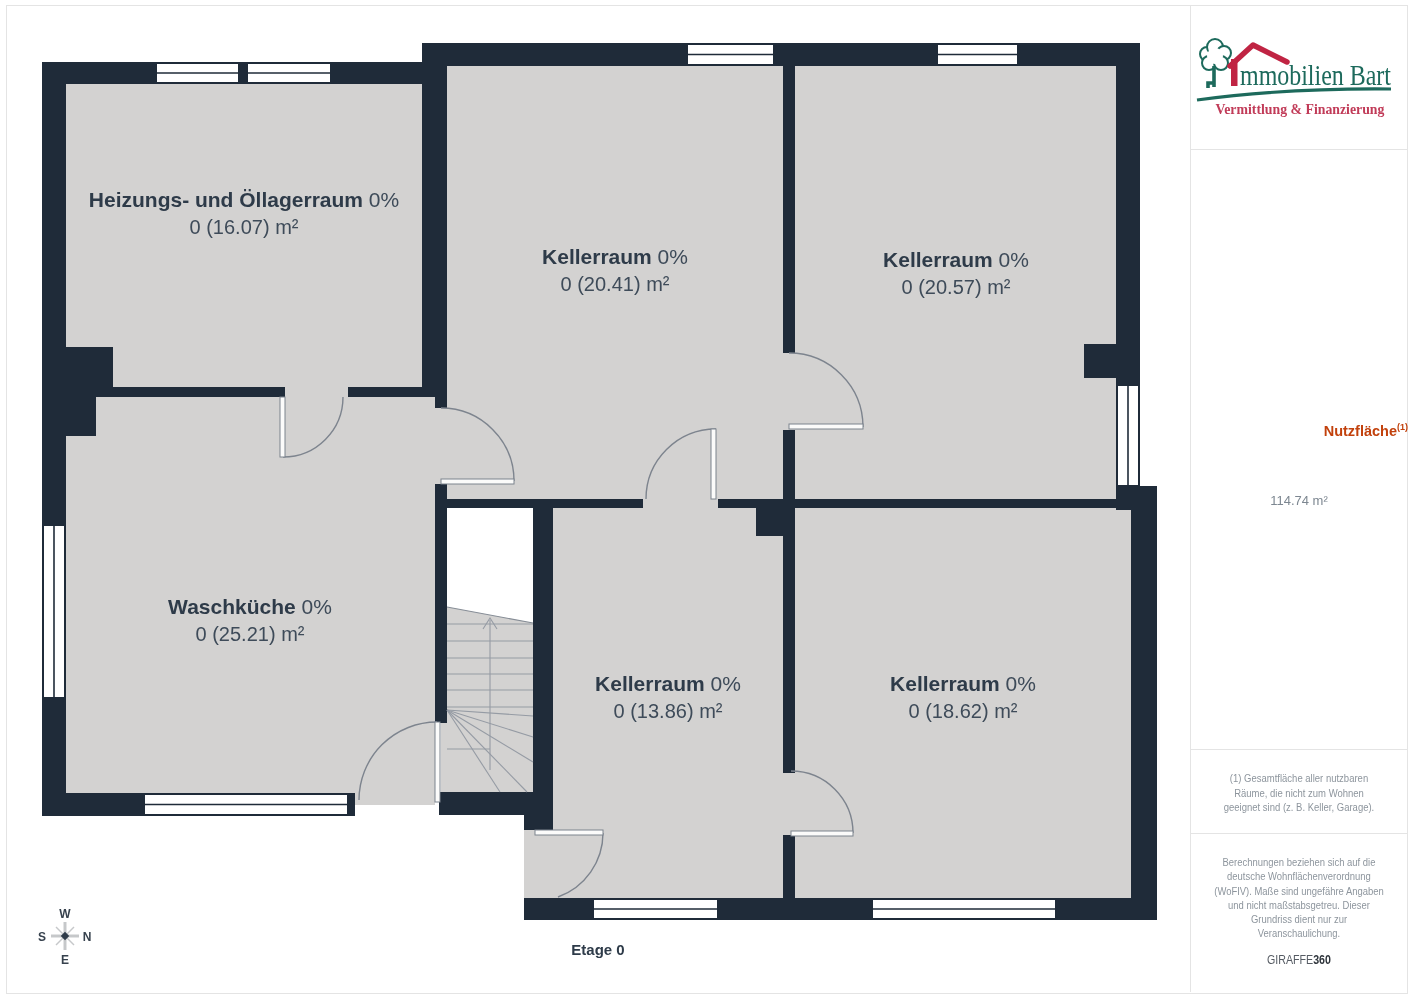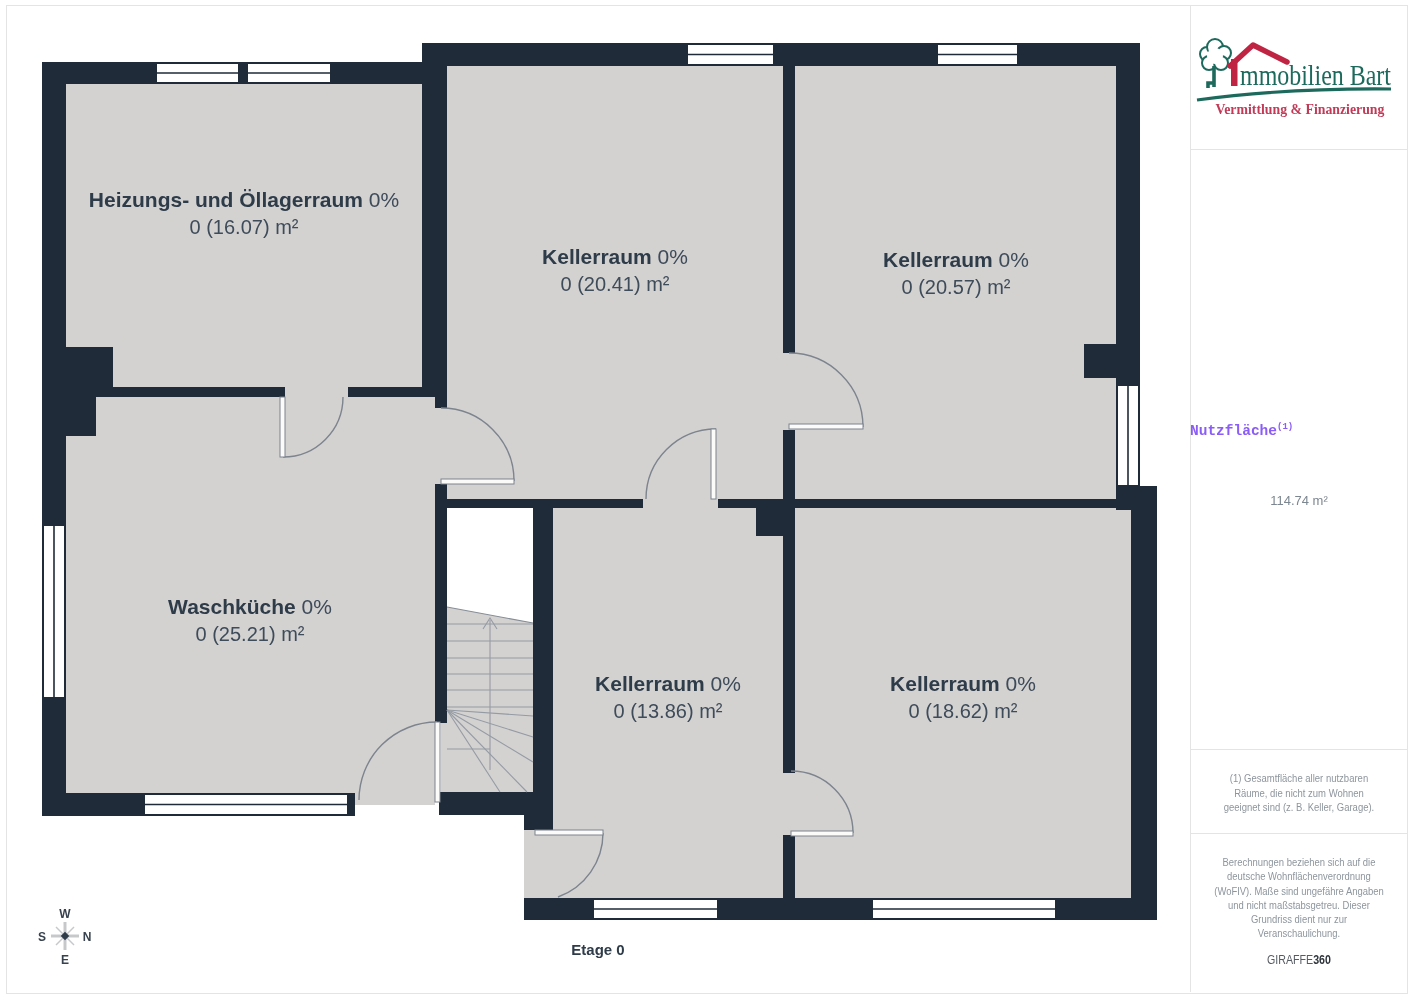--- a/index.html
+++ b/index.html
@@ -248,21 +248,21 @@
         <text x="50" y="85" font-family="'Liberation Serif',serif" font-size="30" fill="#1d6a5c" textLength="151" lengthAdjust="spacingAndGlyphs">mmobilien Bart</text>
 
         <path d="M 7 100 Q 95 88 201 89" stroke="#1d6a5c" stroke-width="3.2" fill="none"></path>
 
         <text x="110" y="114" text-anchor="middle" font-family="'Liberation Serif',serif" font-weight="bold" font-size="13.8" fill="#c13b58">Vermittlung &amp; Finanzierung</text>
       </g>
     </svg>
 
     <div class="abs" style="left:1px;top:149px;width:217px;height:1px;background:#e4e4e4;"></div>
 
-    <div class="abs" style="left:0;top:422px;width:218px;text-align:left;font-size:14.5px;font-weight:bold;color:#8b5cf6;font-family:Liberation Mono, monospace;">Nutzfläche<span style="font-size:9px;vertical-align:super;">(1)</span></div>
+    <div class="abs" style="left:0;top:422px;width:218px;text-align:right;font-size:14.5px;font-weight:bold;color:#c2410c;">Nutzfläche<span style="font-size:9px;vertical-align:super;">(1)</span></div>
 
     <div class="abs" style="left:0;top:445px;width:218px;text-align:center;font-size:13px;color:#7d8791;margin-top:48px;">114.74 m²</div>
 
     <div class="abs" style="left:1px;top:749px;width:217px;height:1px;background:#e4e4e4;"></div>
 
     <div class="abs" style="left:0;top:771px;width:218px;text-align:center;font-size:10.8px;line-height:14.6px;color:#8d959d;transform:scaleX(.88);transform-origin:50% 0;">(1) Gesamtfläche aller nutzbaren<br>Räume, die nicht zum Wohnen<br>geeignet sind (z. B. Keller, Garage).</div>
 
     <div class="abs" style="left:1px;top:833px;width:217px;height:1px;background:#e4e4e4;"></div>
 
     <div class="abs" style="left:0;top:855px;width:218px;text-align:center;font-size:10.5px;line-height:14.3px;color:#8d959d;transform:scaleX(.9);transform-origin:50% 0;">Berechnungen beziehen sich auf die<br>deutsche Wohnflächenverordnung<br>(WoFIV). Maße sind ungefähre Angaben<br>und nicht maßstabsgetreu. Dieser<br>Grundriss dient nur zur<br>Veranschaulichung.</div>

